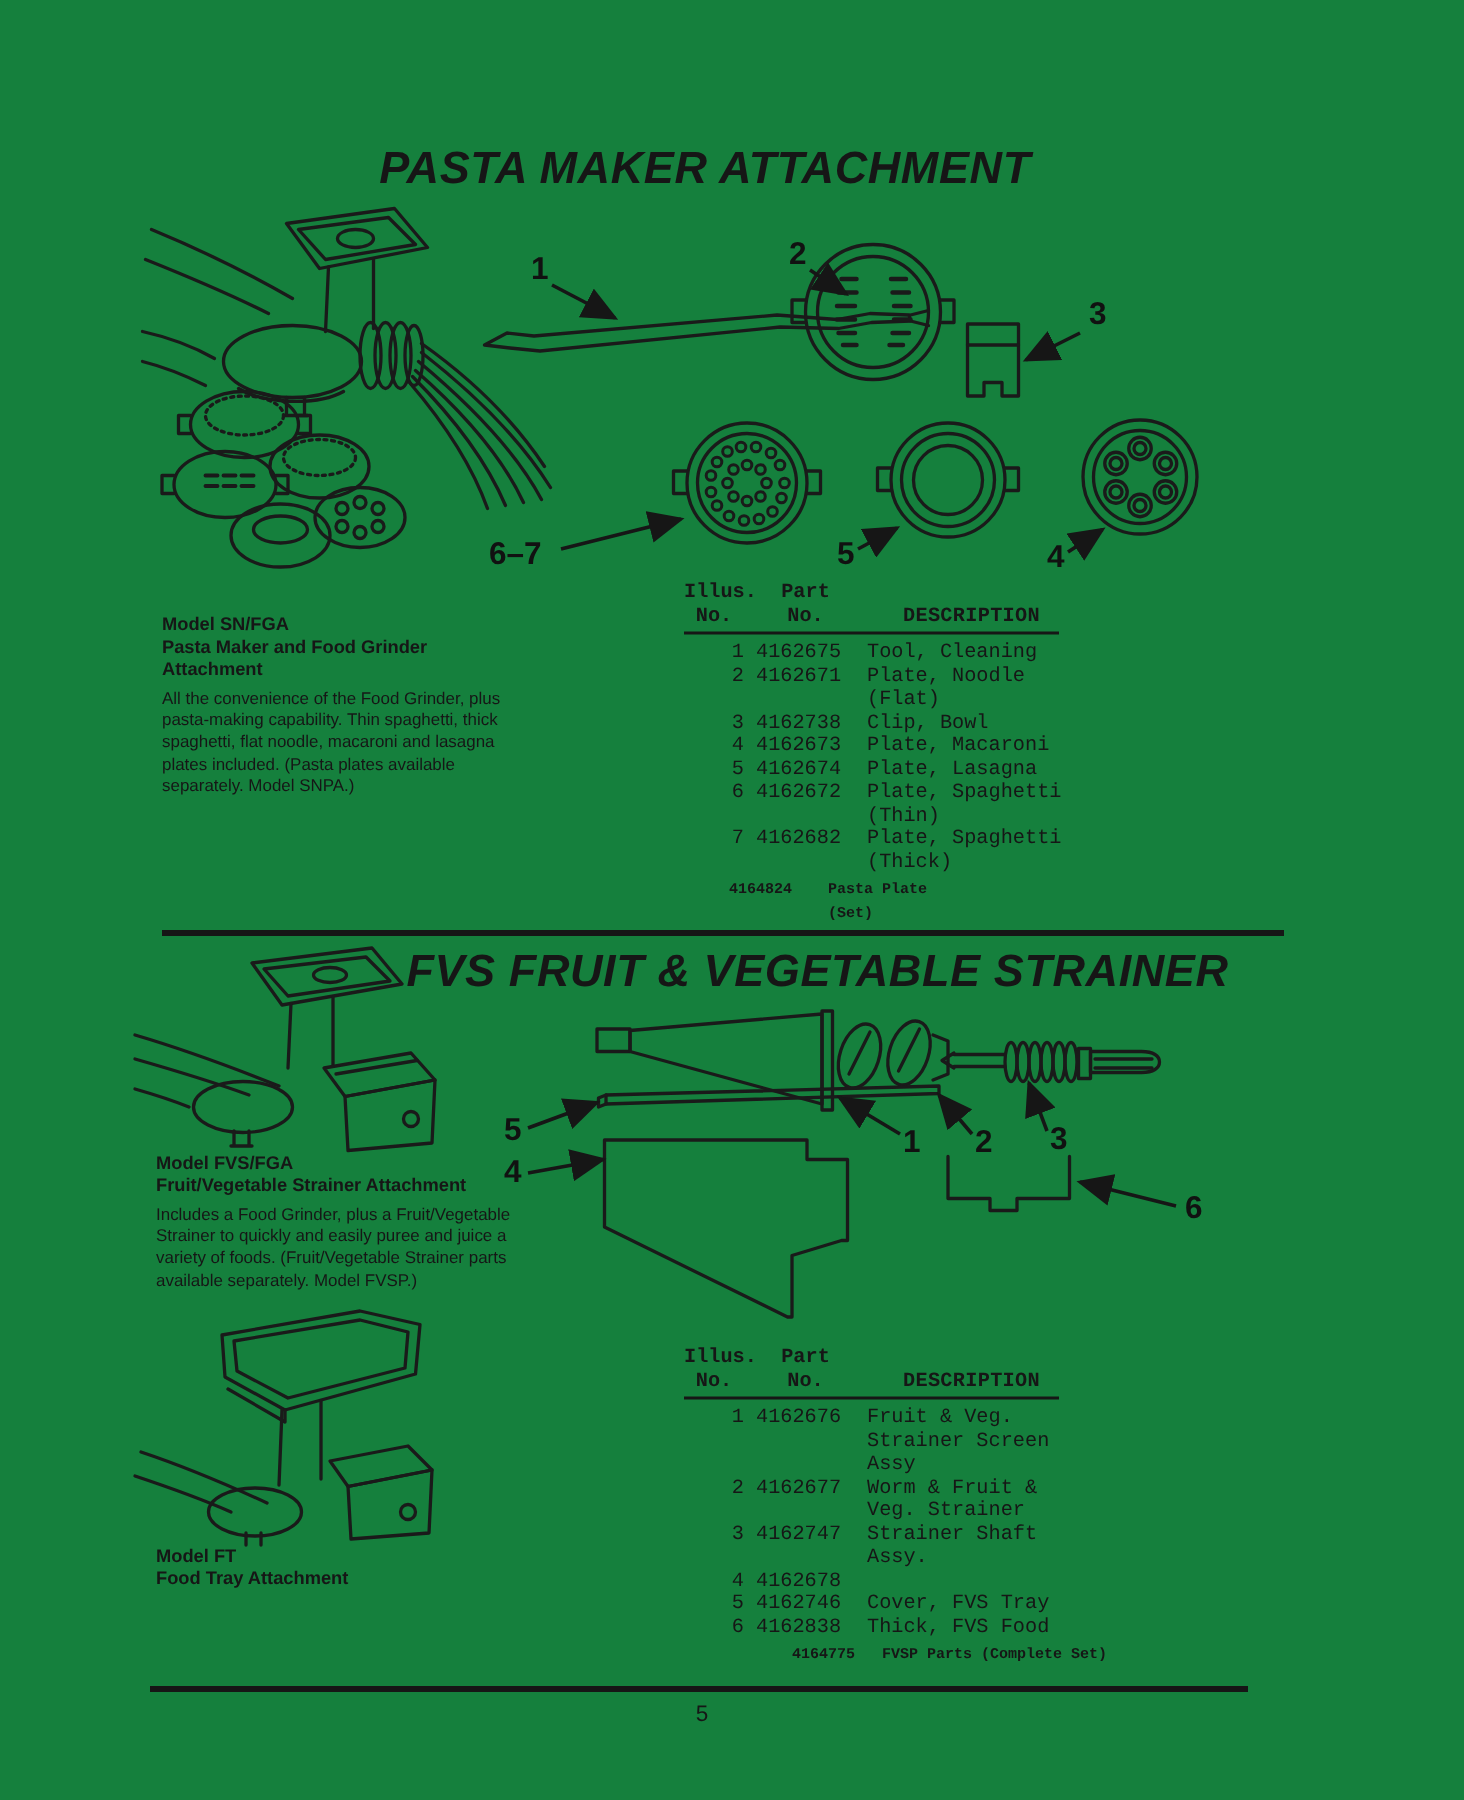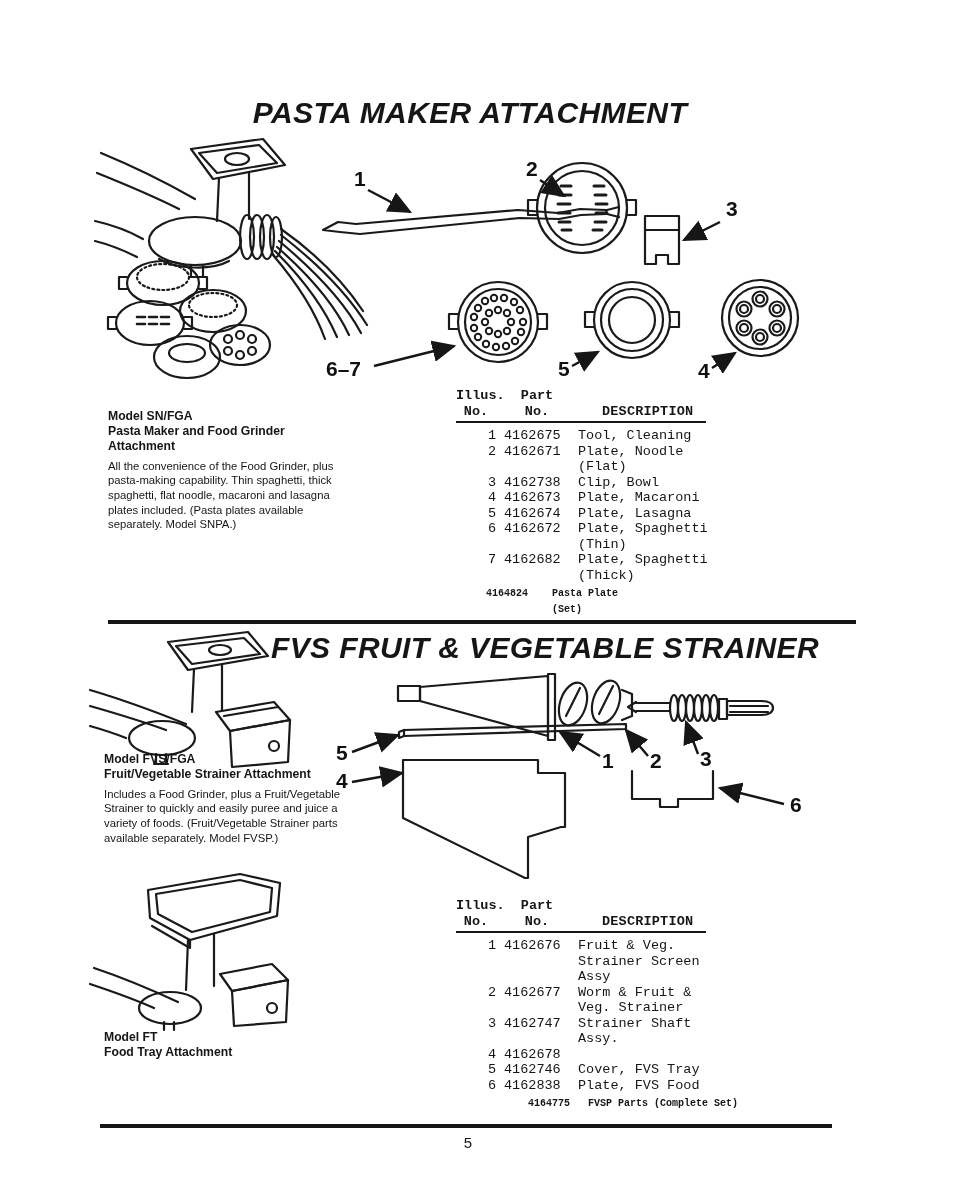--- a/index.html
+++ b/index.html
@@ -1,16 +1,16 @@
 <!DOCTYPE html>
 <html><head>
 <meta charset="utf-8">
 <style>
   html,body{margin:0;padding:0;background:#e8e8e8;}
-  .page{position:relative;width:976px;height:1200px;background:#ffffff;margin:0 auto;
+  .page{position:relative;width:976px;height:1200px;background:#15803d;margin:0 auto;
         font-family:"Liberation Sans",sans-serif;color:#161616;overflow:hidden;}
   .title{position:absolute;font-weight:800;font-style:italic;font-size:30px;
          text-align:center;letter-spacing:.4px;white-space:nowrap;}
   .model-block{position:absolute;}
   .model-heading{font-weight:700;font-size:12.2px;line-height:1.22;white-space:pre-line;}
   .model-body{font-size:11.3px;line-height:1.3;margin-top:5px;white-space:normal;}
   .parts-table{position:absolute;font-size:13.5px;line-height:15.5px;font-family:Liberation Mono, monospace;}
   .pt-header{display:grid;grid-template-columns:40px 66px 1fr;column-gap:8px;font-weight:700;}
   .pt-header .h1,.pt-header .h2{text-align:center;white-space:pre-line;}
   .pt-header .h3{padding-left:24px;align-self:end;letter-spacing:.2px;}
@@ -234,21 +234,21 @@
       <path d="M0,100 C14,104 26,108 36,112"></path>
       <ellipse cx="72" cy="112" rx="33" ry="17"></ellipse>
       <path d="M66,128 v10 m10,-10 v10 M64,138 h14"></path>
       <path d="M126,86 L184,76 L200,94 L140,105 Z"></path>
       <path d="M134,90 L188,81"></path>
       <path d="M140,105 L200,94 L198,136 L142,141 Z"></path>
       <circle cx="184" cy="120" r="5"></circle>
     </g>
   </svg>
 
-  <div class="model-block" style="left:104px;top:752px;width:244px;">
+  <div class="model-block" style="left:104px;top:768px;width:244px;">
     <div class="model-heading">Model FVS/FGA
 Fruit/Vegetable Strainer Attachment</div>
     <div class="model-body">Includes a Food Grinder, plus a Fruit/Vegetable Strainer to quickly and easily puree and juice a variety of foods. (Fruit/Vegetable Strainer parts available separately. Model FVSP.)</div>
   </div>
 
   <svg style="left:328px;top:672px;" width="495" height="228" viewBox="0 0 495 228">
     <g class="lineart">
       <path d="M70,14 h22 v15 h-22 Z"></path>
       <path d="M92,15 L220,4 L220,64 L92,29 Z"></path>
       <path d="M220,2 h7 v66 h-7 Z"></path>
@@ -339,21 +339,21 @@
       <span class="c2">4162678</span>
     </div>
     <div class="pt-row">
       <span class="c1">5</span>
       <span class="c2">4162746</span>
       <span class="c3">Cover, FVS Tray</span>
     </div>
     <div class="pt-row">
       <span class="c1">6</span>
       <span class="c2">4162838</span>
-      <span class="c3">Plate, FVS Food</span>
+      <span class="c3">Thick, FVS Food</span>
     </div>
     <div class="set-row" style="padding-left:72px;gap:18px;white-space:nowrap;">
       <span>4164775</span>
       <span class="desc">FVSP Parts (Complete Set)</span>
     </div>
   </div>
 
   <div class="rule" style="left:100px;top:1124px;width:732px;"></div>
   <div class="pagenum" style="left:440px;top:1134px;width:56px;">5</div>
 

